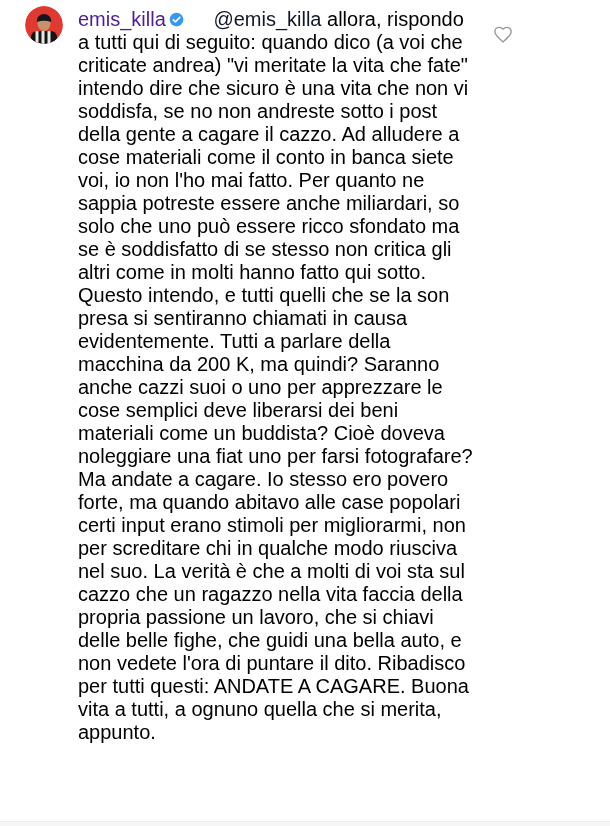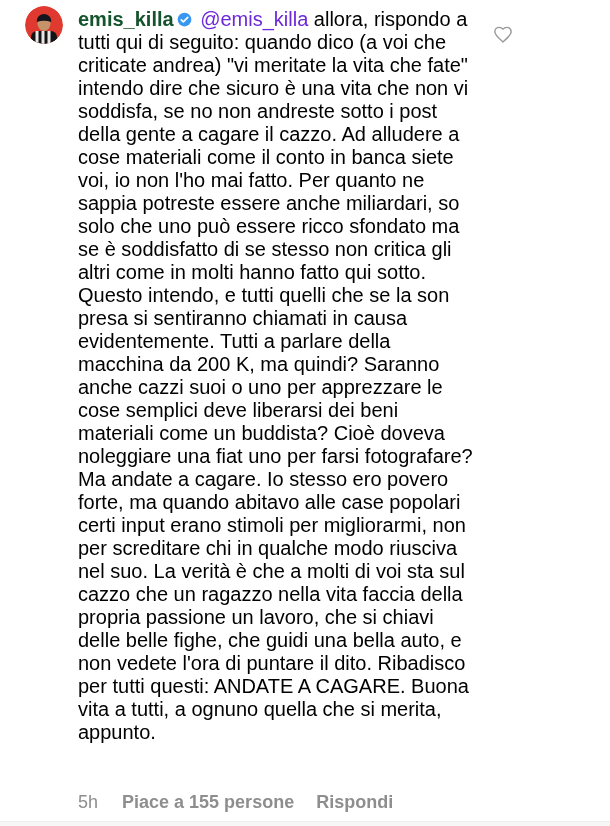--- a/index.html
+++ b/index.html
@@ -27,35 +27,36 @@
     position: absolute;
     left: 78px;
     top: 8px;
     width: 400px;
     font-size: 20px;
     line-height: 23px;
     color: #262626;
     word-wrap: break-word;
   }
   .username {
-    font-weight: 700;
-    color: #14532d;
+    font-weight: 400;
+    color: #4c1d95;
     cursor: pointer;
   }
   .verified {
     display: inline-block;
     width: 15px;
     height: 15px;
     margin: 0 3px;
     vertical-align: -1px;
   }
   .verified svg { display: block; width: 15px; height: 15px; }
   .mention {
-    color: #6d28d9;
+    color: #0f172a;
     cursor: pointer;
+    margin-left: 21px;
   }
   .body-text { color: #000000; }
   .like-btn {
     position: absolute;
     left: 493px;
     top: 23px;
     width: 22px;
     height: 22px;
     cursor: pointer;
     background: none;
@@ -118,21 +119,16 @@
     <span class="mention">@emis_killa</span>
     <span class="body-text">allora, rispondo a tutti qui di seguito: quando dico (a voi che criticate andrea) "vi meritate la vita che fate" intendo dire che sicuro è una vita che non vi soddisfa, se no non andreste sotto i post della gente a cagare il cazzo. Ad alludere a cose materiali come il conto in banca siete voi, io non l'ho mai fatto. Per quanto ne sappia potreste essere anche miliardari, so solo che uno può essere ricco sfondato ma se è soddisfatto di se stesso non critica gli altri come in molti hanno fatto qui sotto. Questo intendo, e tutti quelli che se la son presa si sentiranno chiamati in causa evidentemente. Tutti a parlare della macchina da 200 K, ma quindi? Saranno anche cazzi suoi o uno per apprezzare le cose semplici deve liberarsi dei beni materiali come un buddista? Cioè doveva noleggiare una fiat uno per farsi fotografare? Ma andate a cagare. Io stesso ero povero forte, ma quando abitavo alle case popolari certi input erano stimoli per migliorarmi, non per screditare chi in qualche modo riusciva nel suo. La verità è che a molti di voi sta sul cazzo che un ragazzo nella vita faccia della propria passione un lavoro, che si chiavi delle belle fighe, che guidi una bella auto, e non vedete l'ora di puntare il dito. Ribadisco per tutti questi: ANDATE A CAGARE. Buona vita a tutti, a ognuno quella che si merita, appunto.</span>
   </div>
 
   <button class="like-btn">
     <svg viewBox="0 0 24 24" fill="none" stroke="#999999" stroke-width="1.7" stroke-linecap="round" stroke-linejoin="round">
       <path d="M16.5 4c-1.8 0-3.4.9-4.5 2.2C10.9 4.9 9.3 4 7.5 4 4.5 4 2.2 6.3 2.2 9.3c0 3.6 3.3 6.5 8.3 10.9l1.5 1.3 1.5-1.3c5-4.4 8.3-7.3 8.3-10.9 0-3-2.3-5.3-5.3-5.3z"></path>
     </svg>
   </button>
 
-  <div class="meta-row">
-    <span class="meta-time">5h</span>
-    <span class="meta-likes">Piace a 155 persone</span>
-    <span class="meta-reply">Rispondi</span>
-  </div>
 
   <div class="bottom-strip"></div>
 
 </div>
 
 </body></html>

